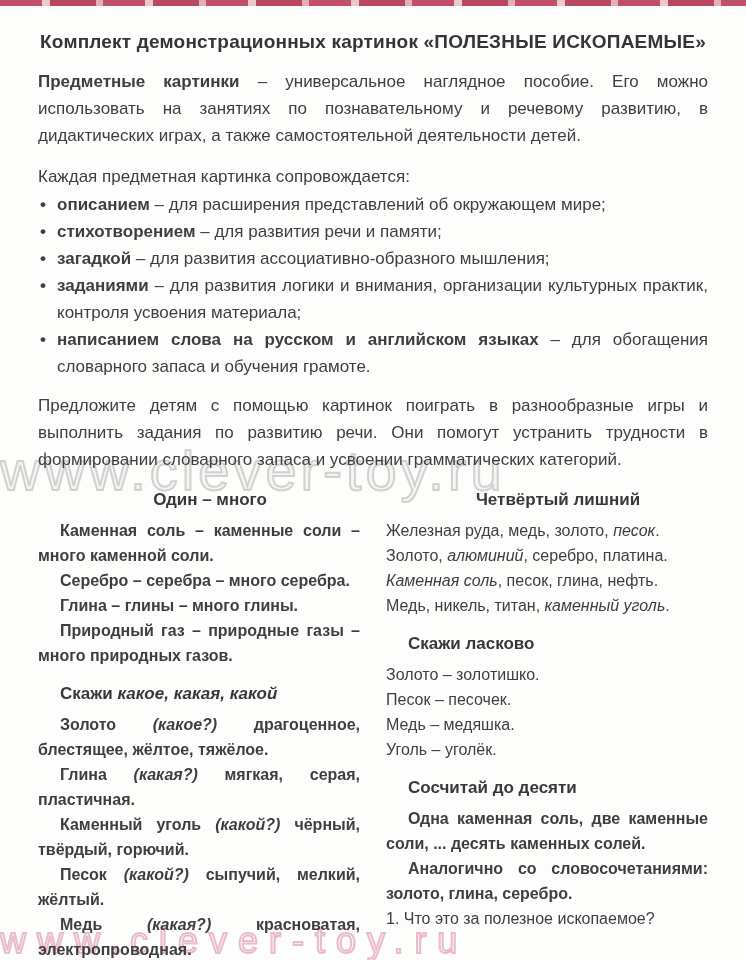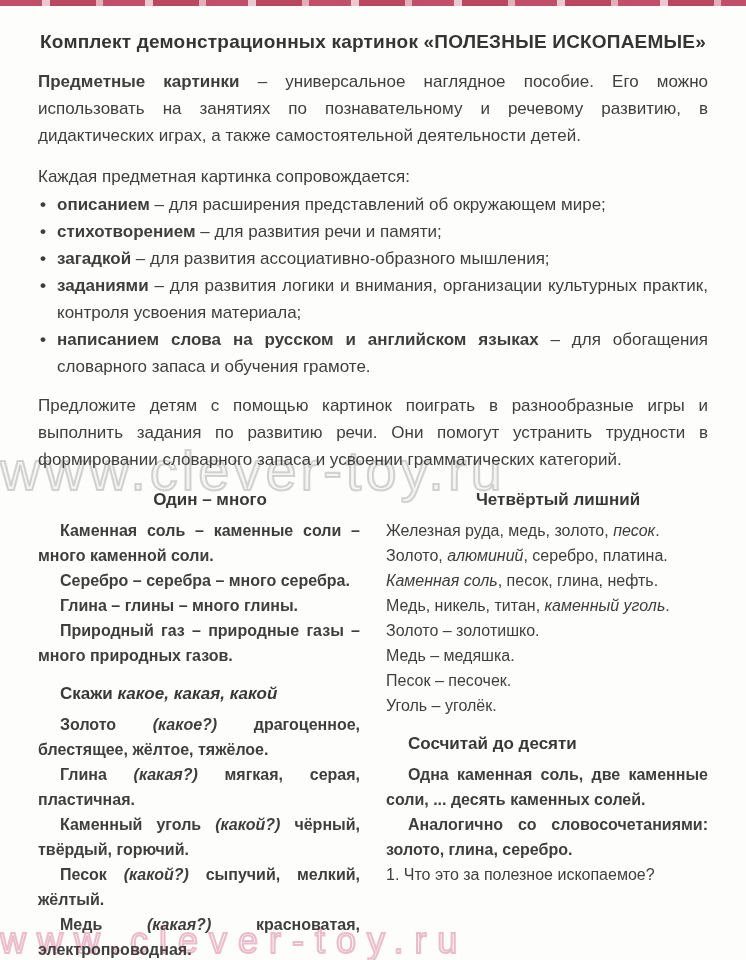--- a/index.html
+++ b/index.html
@@ -103,23 +103,24 @@
         </div>
       <div class="col" id="col-right">
         <section class="sec">
             <h3><span class="b">Четвёртый лишний</span></h3>
             <p class="line"><span>Железная руда, медь, золото, </span><span class="i">песок</span><span>.</span></p>
             <p class="line"><span>Золото, </span><span class="i">алюминий</span><span>, серебро, платина.</span></p>
             <p class="line"><span class="i">Каменная соль</span><span>, песок, глина, нефть.</span></p>
             <p class="line"><span>Медь, никель, титан, </span><span class="i">каменный уголь</span><span>.</span></p>
           </section>
           <section class="sec">
+            <h3><span class="b">Скажи ласково</span></h3>
             <p class="line"><span>Золото – золотишко.</span></p>
+            <p class="line"><span>Песок – песочек.</span></p>
             <p class="line"><span>Медь – медяшка.</span></p>
-            <p class="line"><span>Песок – песочек.</span></p>
             <p class="line"><span>Уголь – уголёк.</span></p>
           </section>
           <section class="sec">
             <h3><span class="b">Сосчитай до десяти</span></h3>
             <p class="line ind just"><span>Одна каменная соль, две каменные соли, ... десять каменных солей.</span></p>
             <p class="line ind just"><span>Аналогично со словосочетаниями: золото, глина, серебро.</span></p>
           </section>
           <section class="sec">
             <p class="line"><span>1. Что это за полезное ископаемое?</span></p>
           </section>

